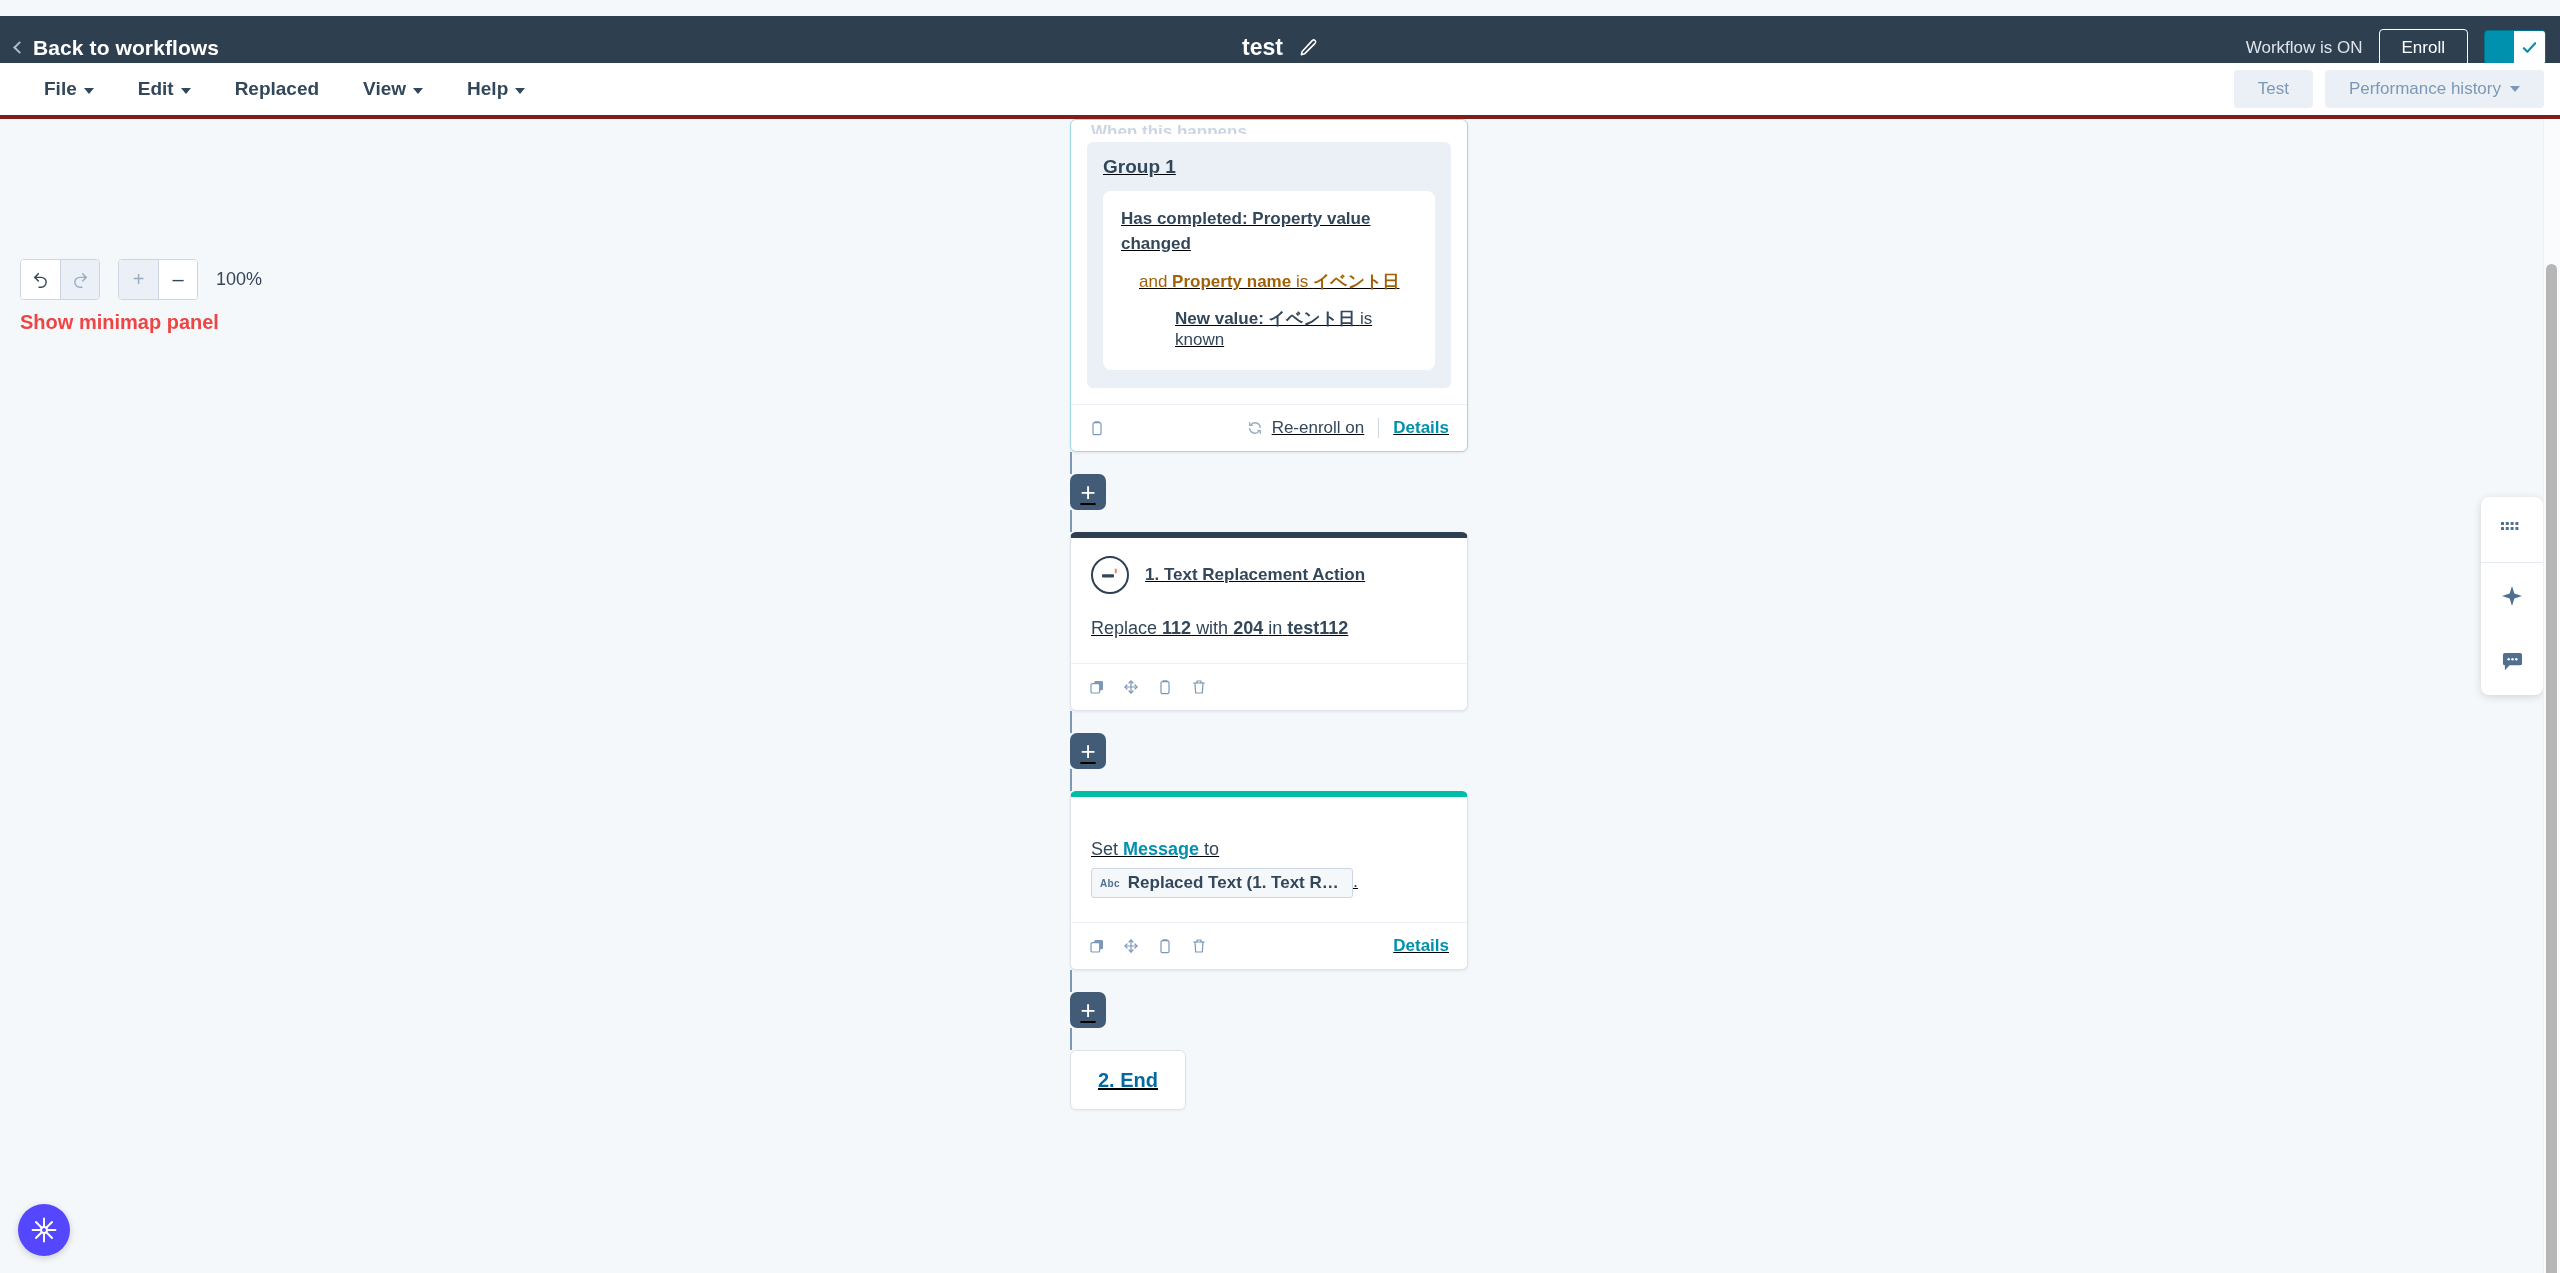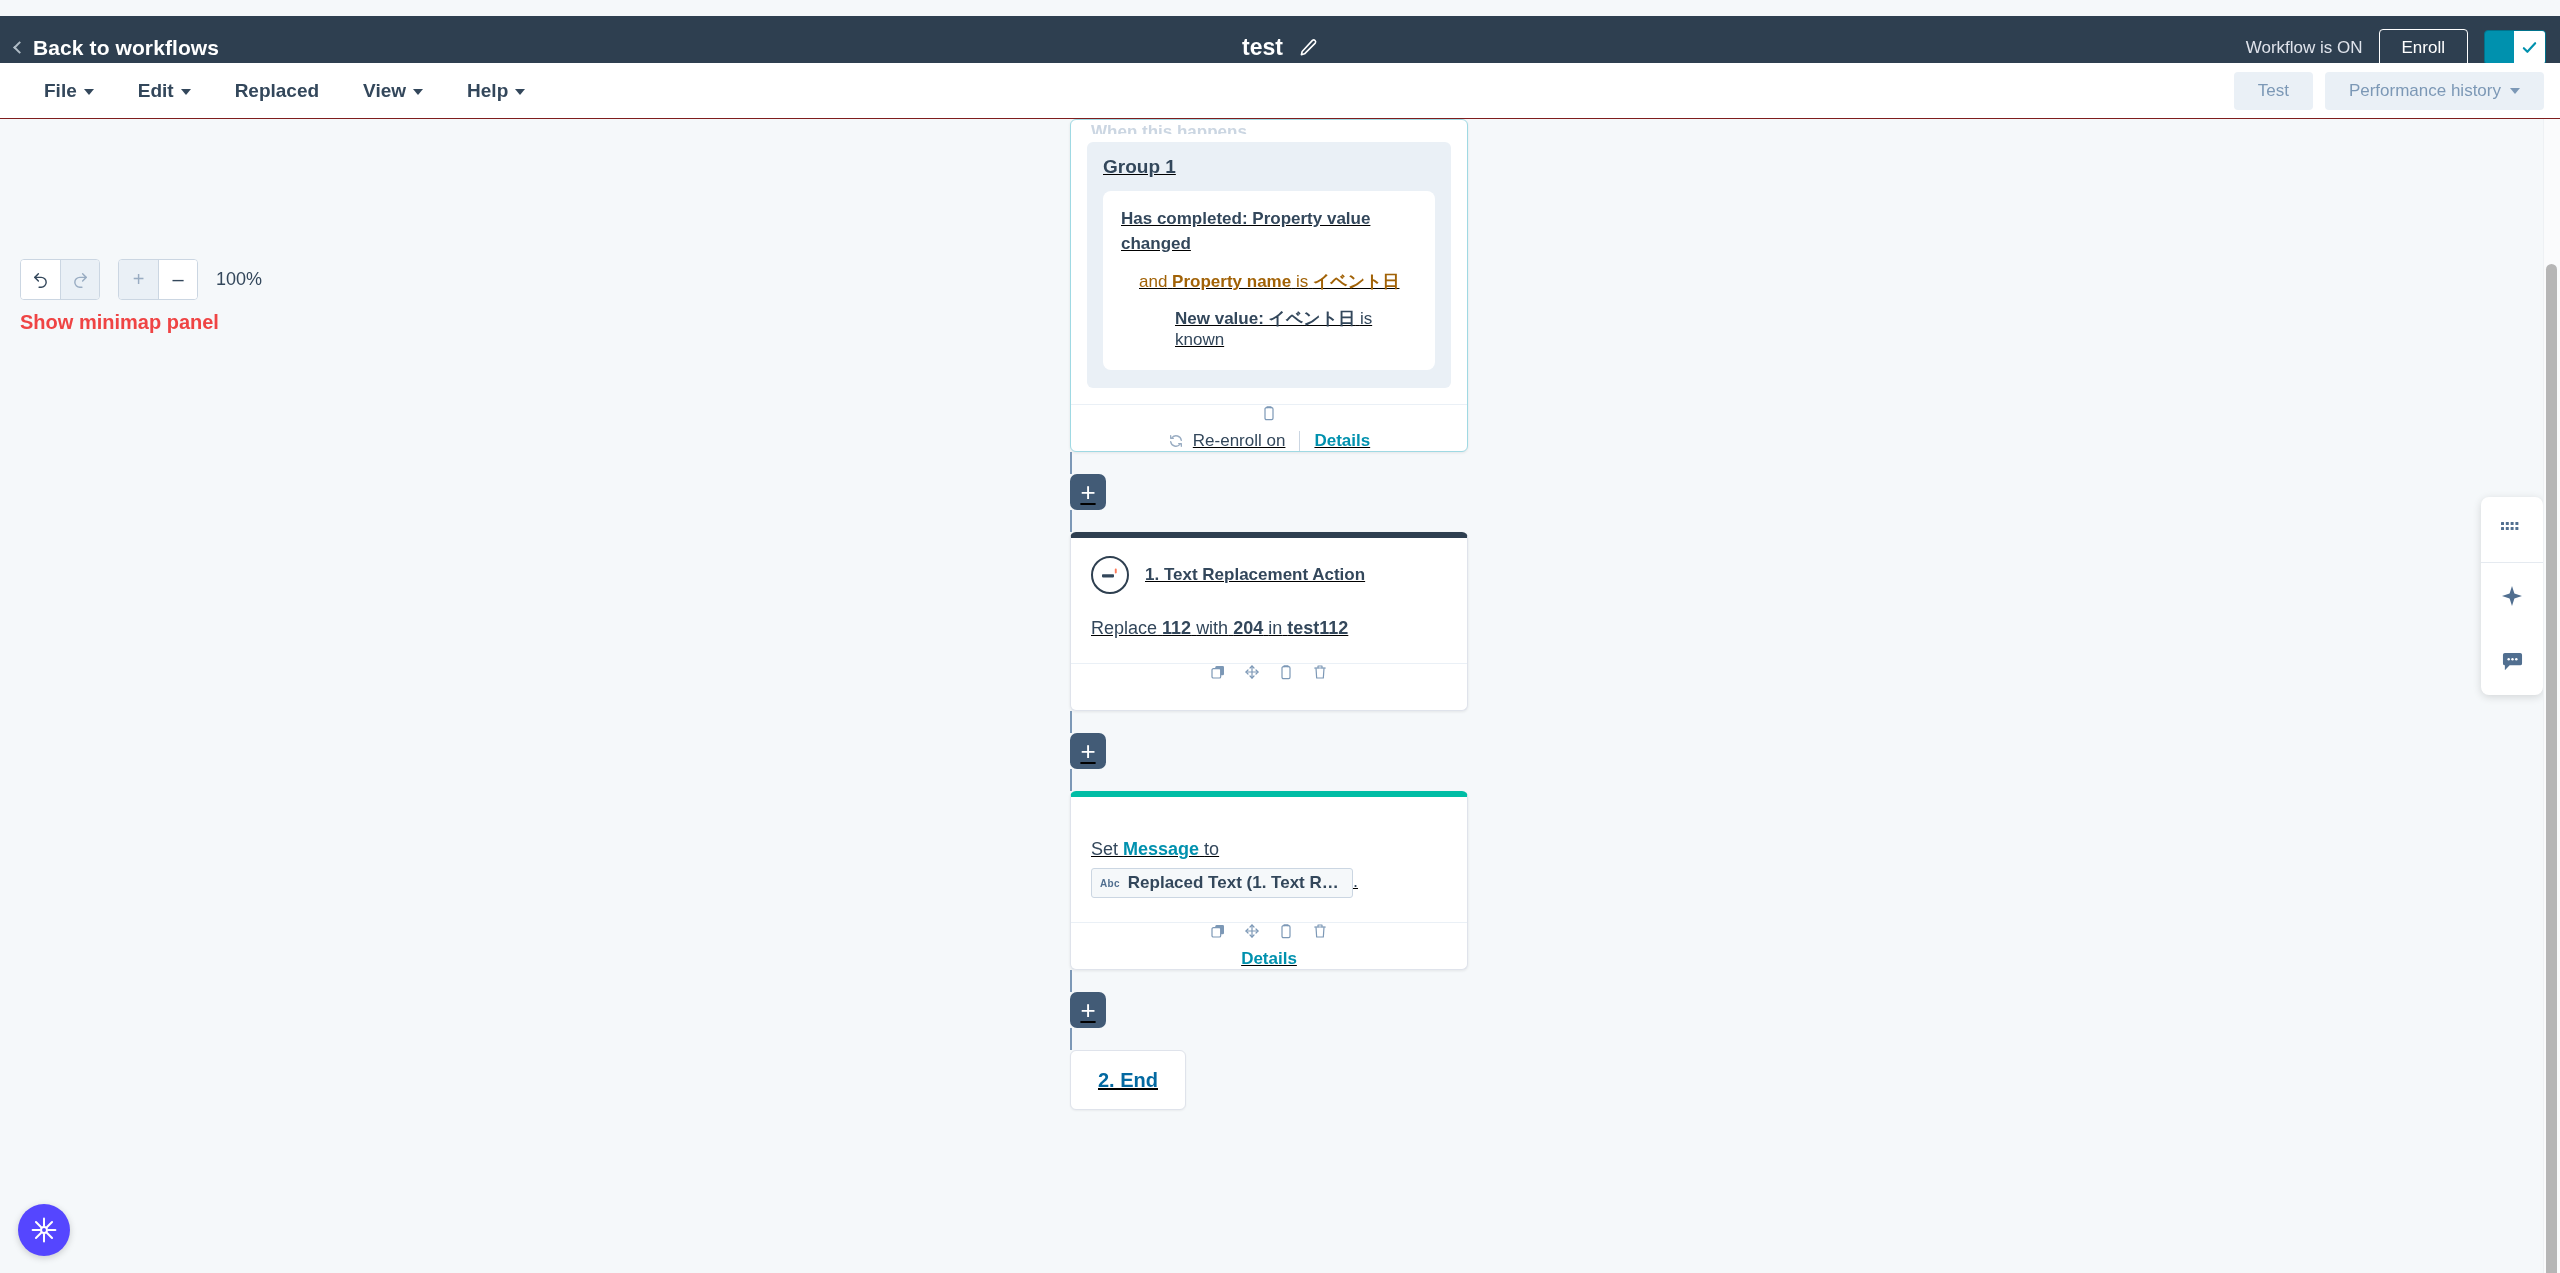--- a/index.html
+++ b/index.html
@@ -54,21 +54,21 @@
   }
   .toggle-knob {
     width: 31px; height: 100%; background: #fff; margin-left: auto;
     display: flex; align-items: center; justify-content: center;
   }
 
   
   .menu-bar {
     position: absolute; top: 63px; left: 0;
     width: 2560px; height: 56px;
-    background: #ffffff; border-bottom: 1px solid #7f1d1d;
+    background: #ffffff; border-bottom: 4px solid #7f1d1d;
     display: flex; align-items: center;
   }
   .menu-items { display: flex; align-items: center; margin-left: 22px; }
   .menu-item {
     display: flex; align-items: center; gap: 7px;
     padding: 8px 22px; cursor: pointer;
     color: #33475b; font-size: 19px; font-weight: 700;
   }
   .caret-down {
     width: 0; height: 0;
@@ -146,21 +146,21 @@
   .card-action {
     border: 1px solid #dfe3eb;
     border-top: 6px solid #2e3f50;
     border-radius: 6px;
   }
   .card-action.teal { border-top-color: #00bda5; }
   .card-body { padding: 18px 20px 24px 20px; }
   .card-footer {
     border-top: 1px solid #eaf0f6;
     height: 47px; padding: 0 18px;
-    display: flex; align-items: center; justify-content: space-between; flex-direction: column;
+    display: flex; align-items: center; justify-content: space-between;
   }
   .footer-icons { display: flex; align-items: center; gap: 18px; }
   .f-icon { cursor: pointer; display: flex; align-items: center; }
   .footer-right { display: flex; align-items: center; gap: 14px; }
   .reenroll {
     display: flex; align-items: center; gap: 9px;
     color: #33475b; font-size: 17px; cursor: pointer;
   }
   .vdiv { width: 1px; height: 20px; background: #cbd6e2; }
   .details-link {

